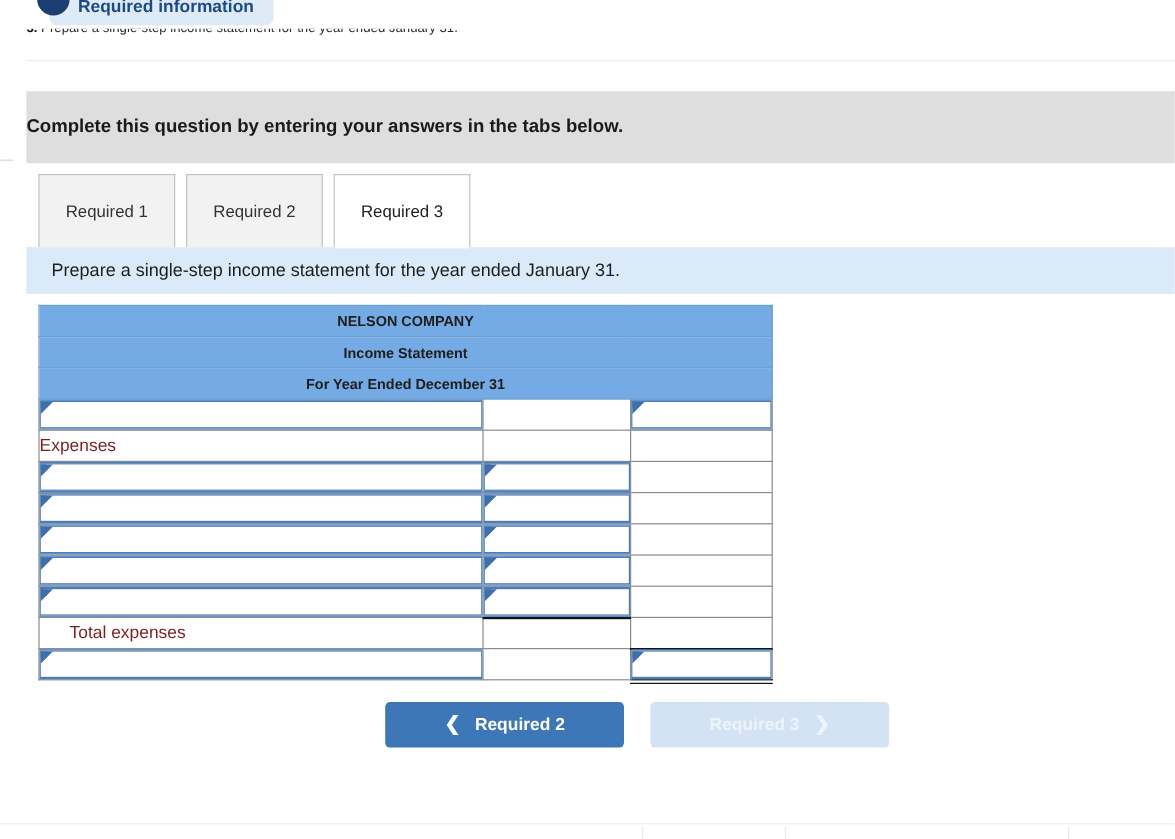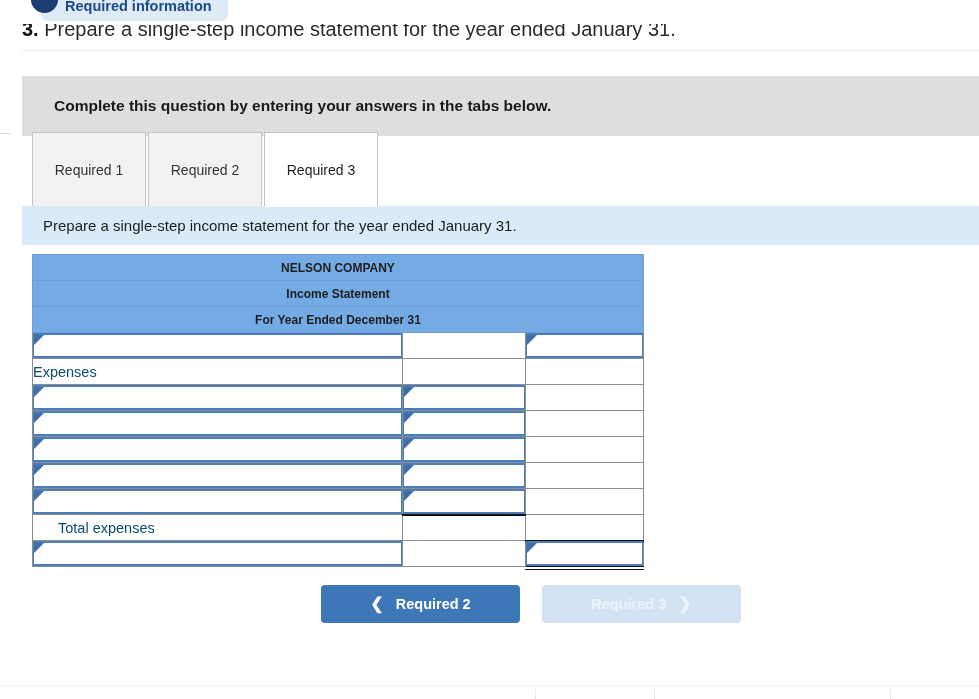--- a/index.html
+++ b/index.html
@@ -48,21 +48,21 @@
   .question-line {
     position: absolute;
     left: 22px; top: 24px;
     width: 940px; height: 26px;
     overflow: hidden;
     z-index: 1;
   }
   .question-line .inner {
     position: absolute;
     left: 0; top: -6px;
-    font-size: 20px;
+    font-size: 11px;
     color: #2b2b2b;
     white-space: nowrap;
   }
   .question-line .qnum { font-weight: bold; color: #111; }
 
   
   .left-rule {
     position: absolute;
     left: 0; top: 133px;
     width: 11px; height: 1px;
@@ -78,46 +78,45 @@
 
   
   .grey-band {
     position: absolute;
     left: 22px; top: 76px;
     width: 957px; height: 60px;
     background: #dedede;
     display: flex; align-items: center;
   }
   .grey-band .txt {
-    margin-left: 32px;
     font-size: 15.5px;
     font-weight: bold;
     color: #1a1a1a;
   }
 
   
   .tabstrip {
     position: absolute;
     left: 32px; top: 145px;
     height: 61px;
     display: flex;
     align-items: flex-end;
     z-index: 2;
   }
   .tab {
-    height: 74px;
+    height: 61px;
     min-width: 114px;
     padding: 0 16px;
     border: 1px solid #c4c4c4;
     border-bottom: none;
     background: #f2f2f2;
     color: #333;
     font-size: 14px;
     display: flex; align-items: center; justify-content: center;
-    margin-right: 2px;
+    margin-right: 9px;
     white-space: nowrap;
   }
   .tab.active {
     background: #ffffff;
     color: #222;
     position: relative;
     z-index: 3;
   }
   .tab.active::after {
     content: "";
@@ -167,21 +166,21 @@
     text-align: center;
     font-size: 12px;
     font-weight: bold;
     color: #1d1d1d;
     height: 26px;
     border-color: #6f9fd2;
   }
 
   td.lbl {
     font-size: 14.5px;
-    color: #0c4a6e;
+    color: #7f1d1d;
     padding-left: 5px;
     height: 27px;
   }
   td.lbl.indent { padding-left: 25px; }
 
   
   td.inputcell { padding: 1px 1px 2px 1px; }
   .boxfield {
     position: relative;
     height: 23px;

